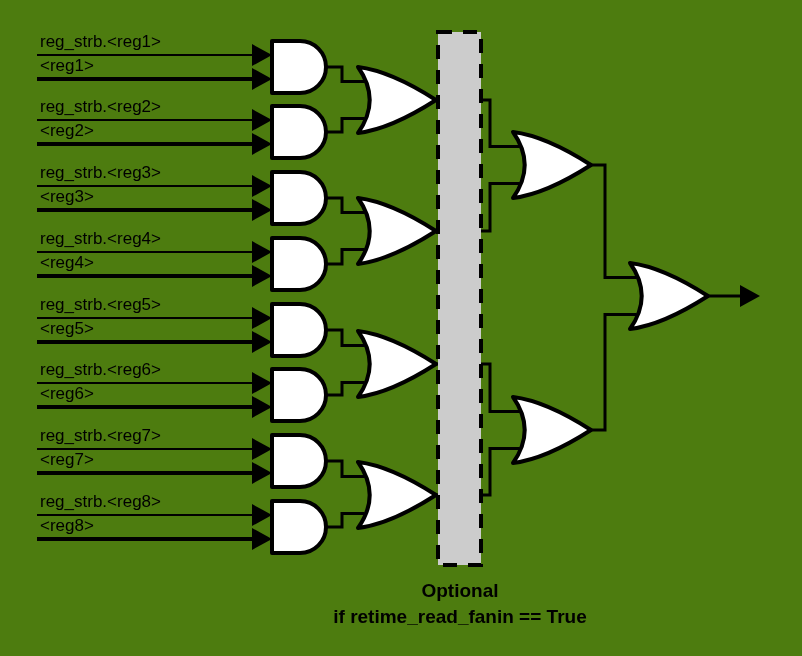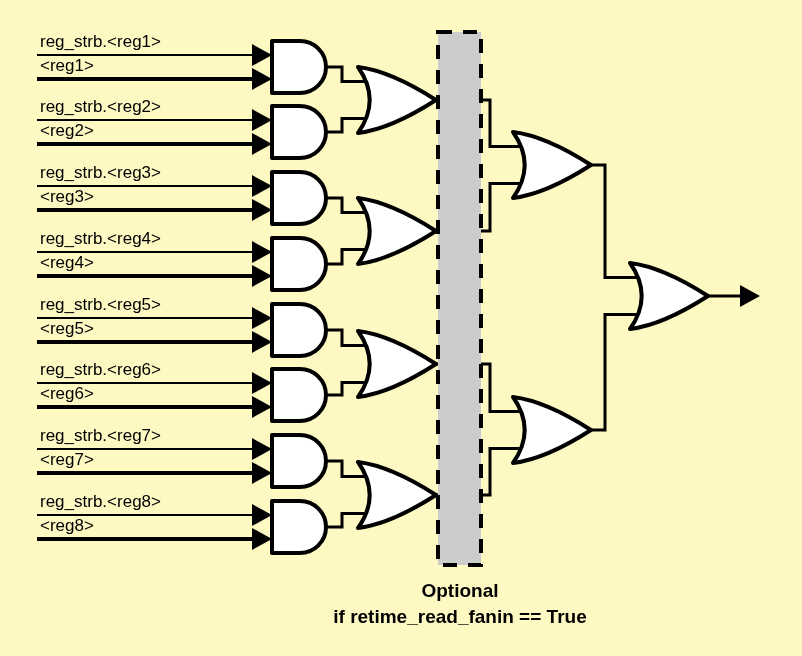--- a/index.html
+++ b/index.html
@@ -10,21 +10,21 @@
   body {
     width: 802px;
     height: 656px;
     font-family: "Liberation Sans", sans-serif;
     overflow: hidden;
   }
   #diagram-root {
     position: relative;
     width: 802px;
     height: 656px;
-    background: #fef9c3;
+    background: #4d7c0f;
   }
   svg#logic-svg {
     position: absolute;
     top: 0;
     left: 0;
     width: 802px;
     height: 656px;
     display: block;
   }
   .sig-label {

